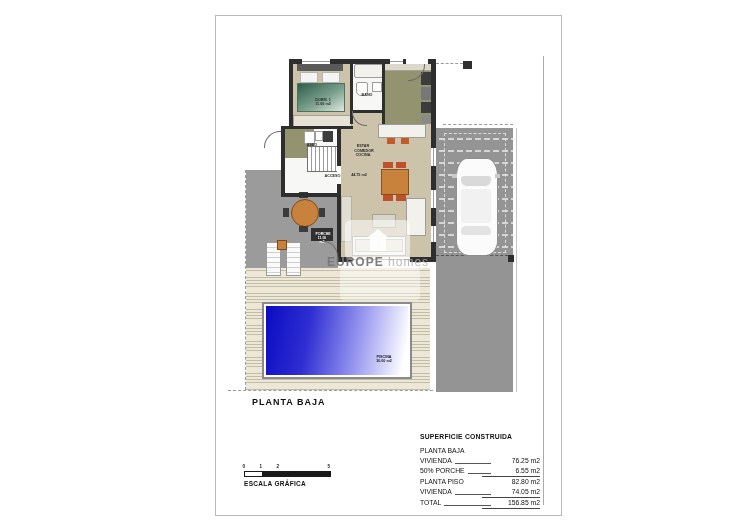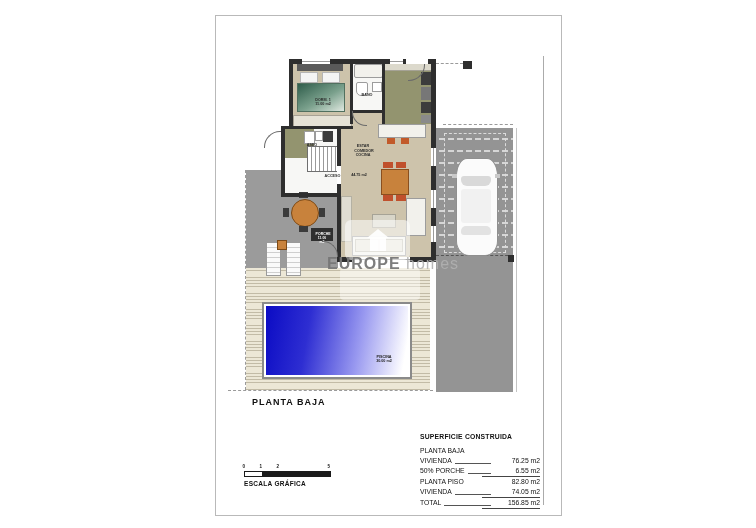--- a/index.html
+++ b/index.html
@@ -43,21 +43,21 @@
   .sval{width:46px;text-align:right;}
   .srule{width:58px;margin-left:auto;border-top:1px solid #444;}
   
   .sbar{display:flex;border:1px solid #1a1a1a;height:4px;width:85px;}
   .sbar .s1{width:17px;background:#fff;}
   .sbar .s2{width:17px;background:#1a1a1a;}
   .sbar .s3{width:51px;background:#1a1a1a;}
   .tick{position:absolute;top:-2px;font-size:6px;transform:scale(.75);transform-origin:bottom center;font-weight:bold;}
   
   .wm-box{background:rgba(255,255,255,.55);border-radius:6px;}
-  .wm-text{font-size:16px;letter-spacing:1px;white-space:nowrap;}
+  .wm-text{font-size:12px;letter-spacing:1px;white-space:nowrap;}
   .wm-text .b1{color:rgba(118,118,118,.95);font-weight:bold;}
   .wm-text .b2{color:rgba(176,176,176,.9);}
 </style>
 </head>
 <body>
 
 <div class="page">
   <div class="a sheet"></div>
 
   <div class="a gray" style="left:246px;top:170px;width:35px;height:28px"></div>

